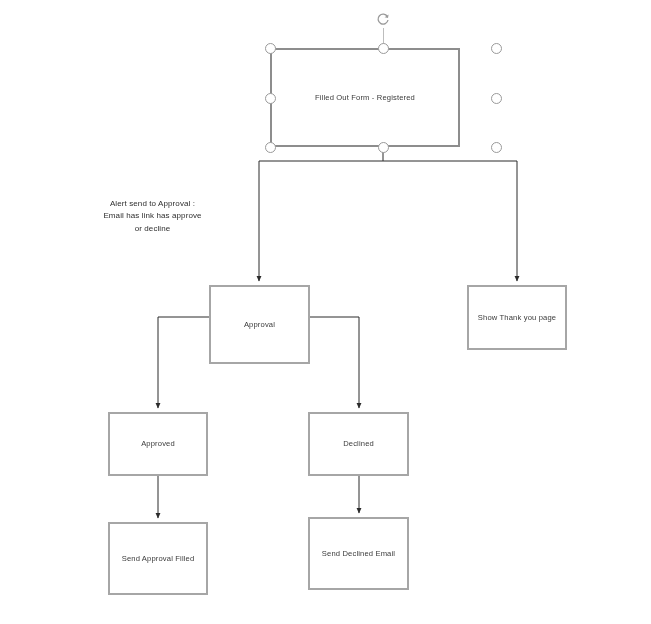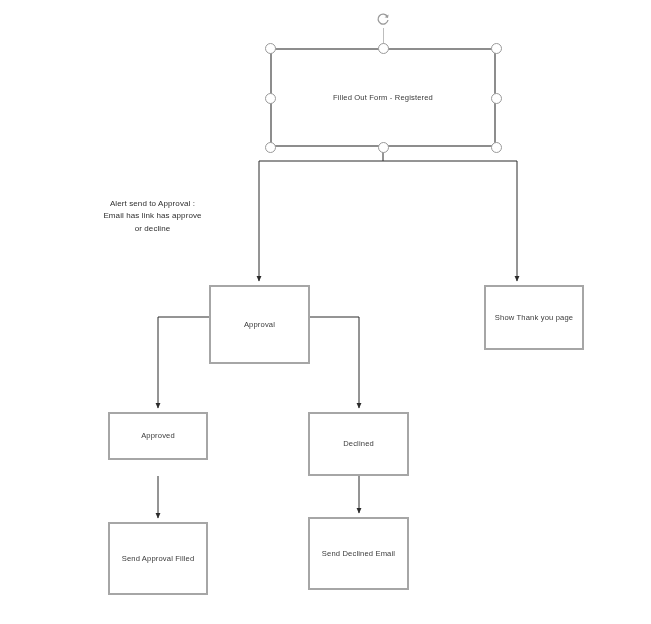--- a/index.html
+++ b/index.html
@@ -99,33 +99,33 @@
 
     <path d="M209,317 L158,317 L158,408" fill="none" stroke="#2b2b2b" stroke-width="1" marker-end="url(#arrowhead)"></path>
 
     <path d="M310,317 L359,317 L359,408" fill="none" stroke="#2b2b2b" stroke-width="1" marker-end="url(#arrowhead)"></path>
 
     <path d="M158,476 L158,518" fill="none" stroke="#2b2b2b" stroke-width="1" marker-end="url(#arrowhead)"></path>
 
     <path d="M359,476 L359,513" fill="none" stroke="#2b2b2b" stroke-width="1" marker-end="url(#arrowhead)"></path>
   </svg>
 
-  <div class="node selected" id="node-filled-out-form" style="left:270px; top:48px; width:226px; height:99px;">
+  <div class="node selected" id="node-filled-out-form" style="left:270px; top:48px; width:190px; height:99px;">
     <span class="node-label">Filled Out Form - Registered</span>
   </div>
 
   <div class="node" id="node-approval" style="left:209px; top:285px; width:101px; height:79px;">
     <span class="node-label">Approval</span>
   </div>
 
-  <div class="node" id="node-show-thank-you-page" style="left:484px; top:285px; width:100px; height:65px;">
+  <div class="node" id="node-show-thank-you-page" style="left:467px; top:285px; width:100px; height:65px;">
     <span class="node-label">Show Thank you page</span>
   </div>
 
-  <div class="node" id="node-approved" style="left:108px; top:412px; width:100px; height:48px;">
+  <div class="node" id="node-approved" style="left:108px; top:412px; width:100px; height:64px;">
     <span class="node-label">Approved</span>
   </div>
 
   <div class="node" id="node-declined" style="left:308px; top:412px; width:101px; height:64px;">
     <span class="node-label">Declined</span>
   </div>
 
   <div class="node" id="node-send-approval-email" style="left:108px; top:522px; width:100px; height:73px;">
     <span class="node-label">Send Approval Filled</span>
   </div>

